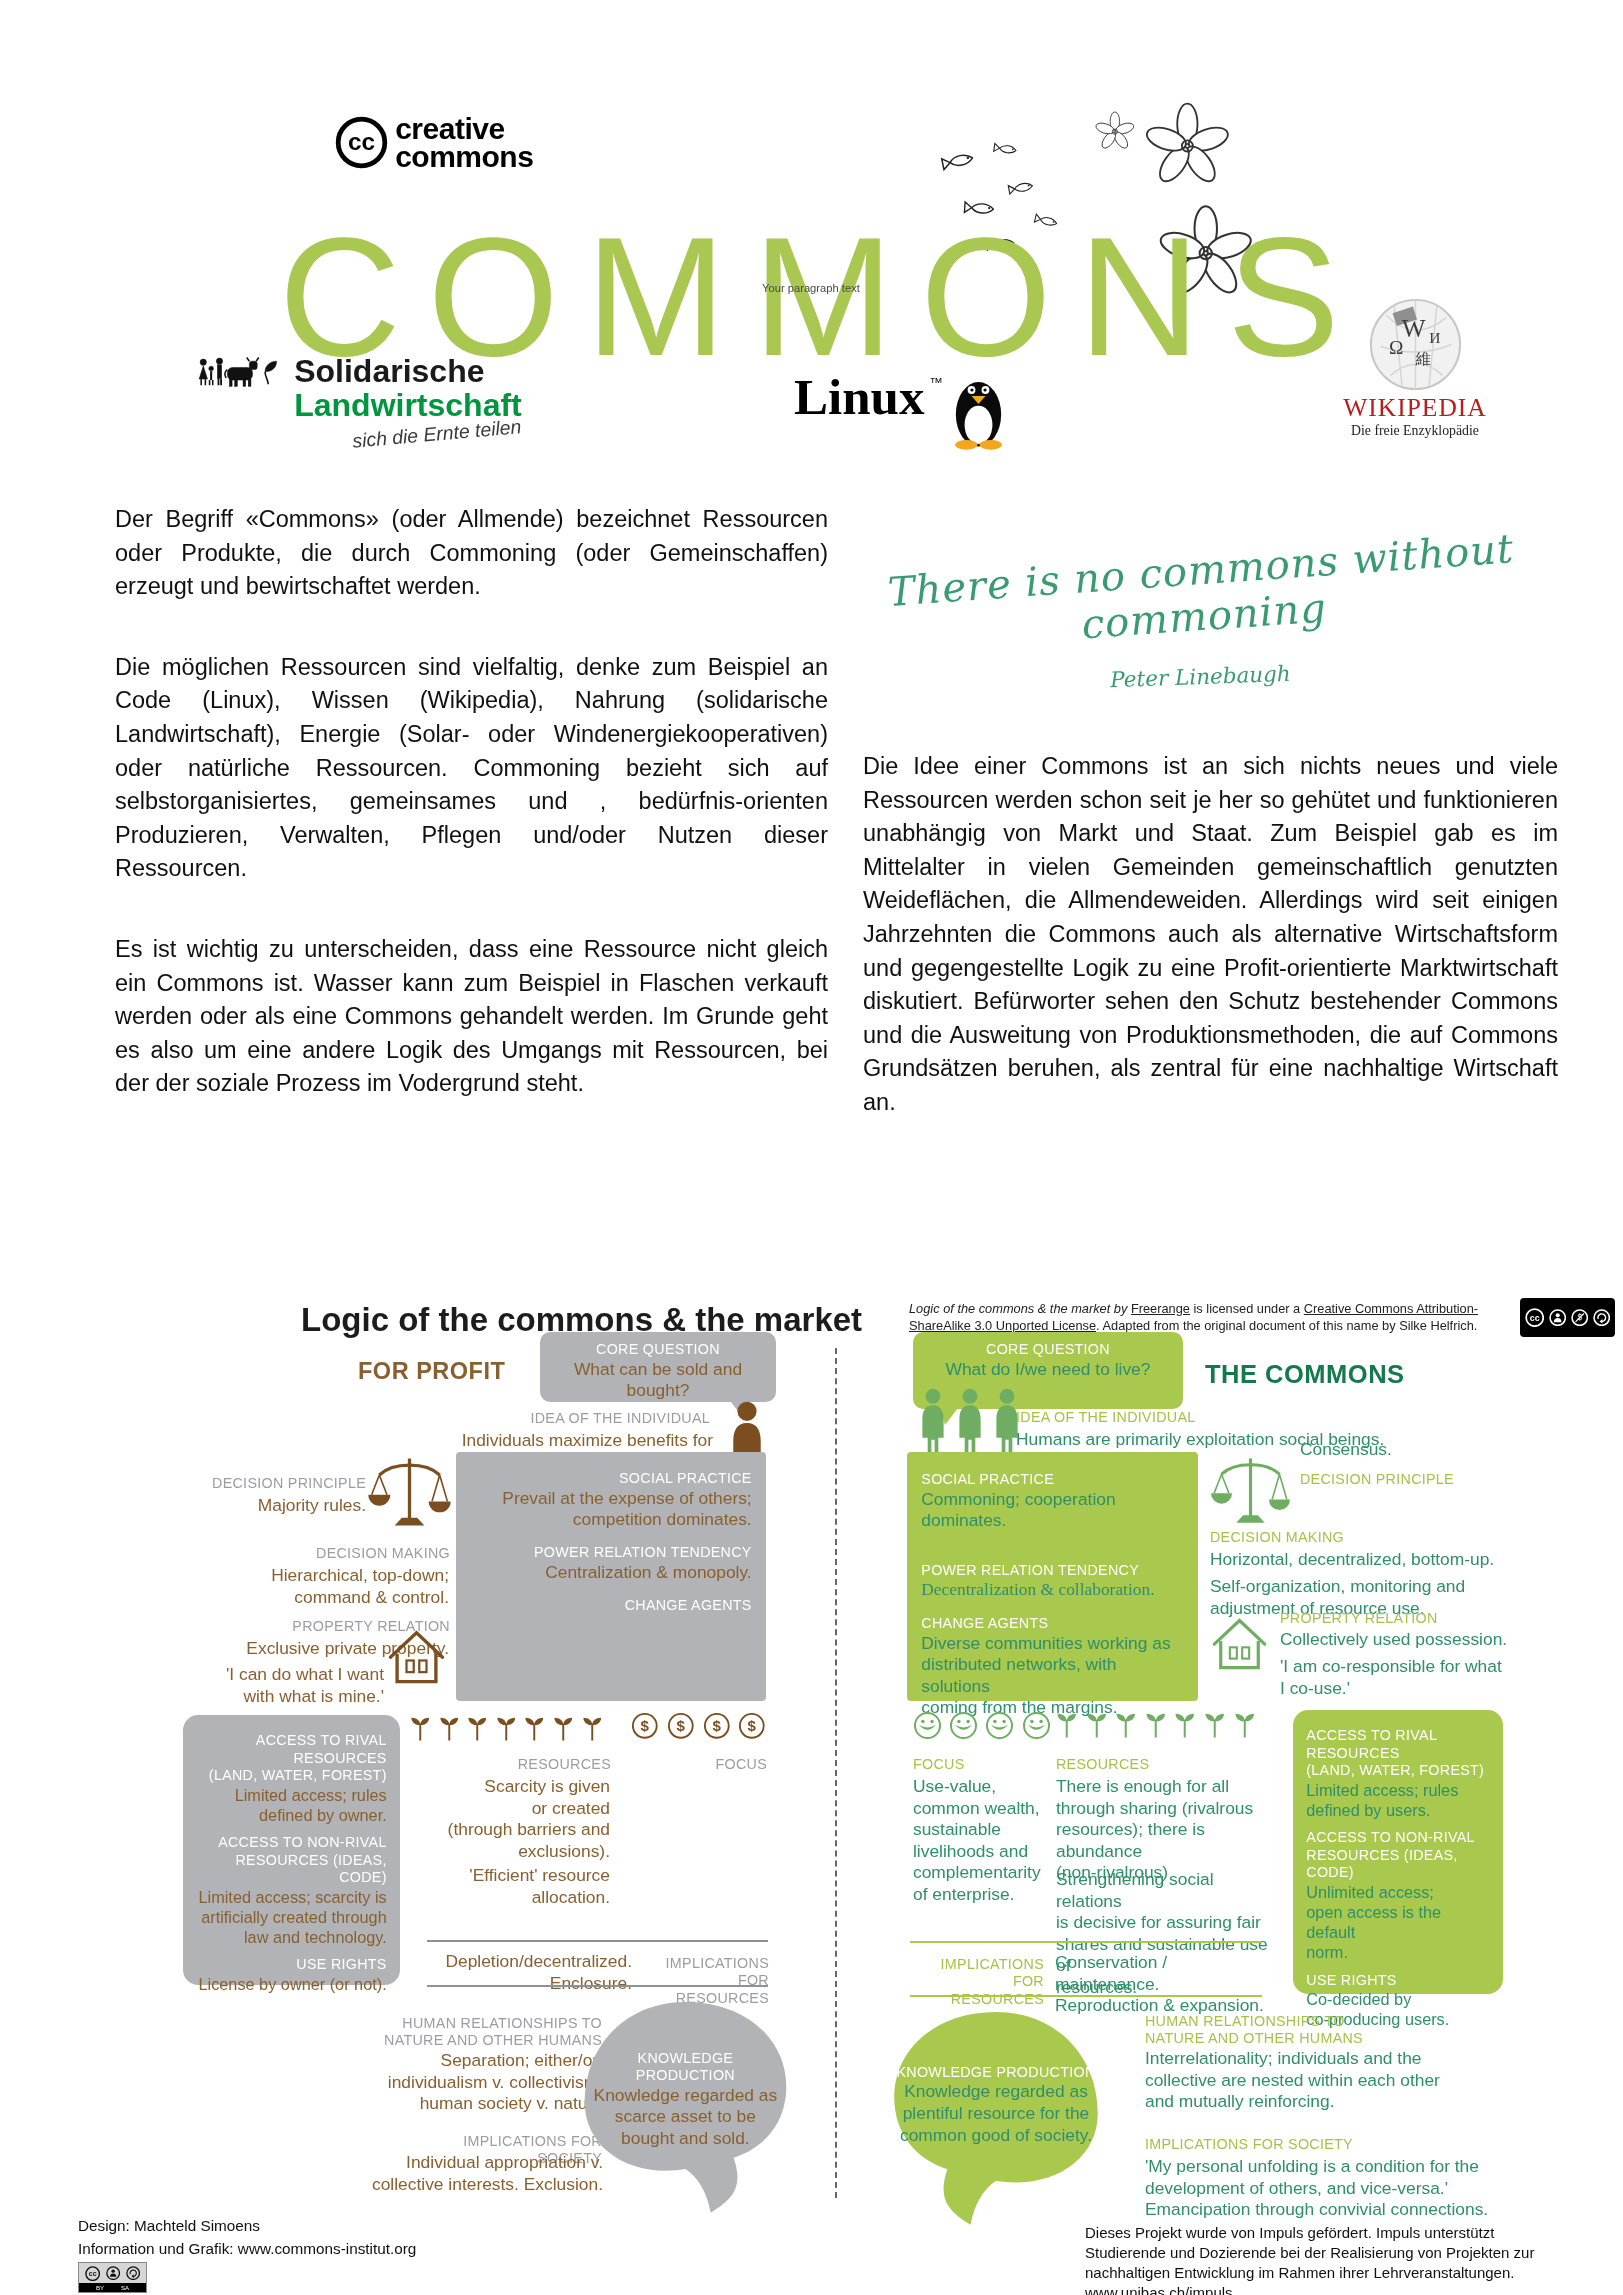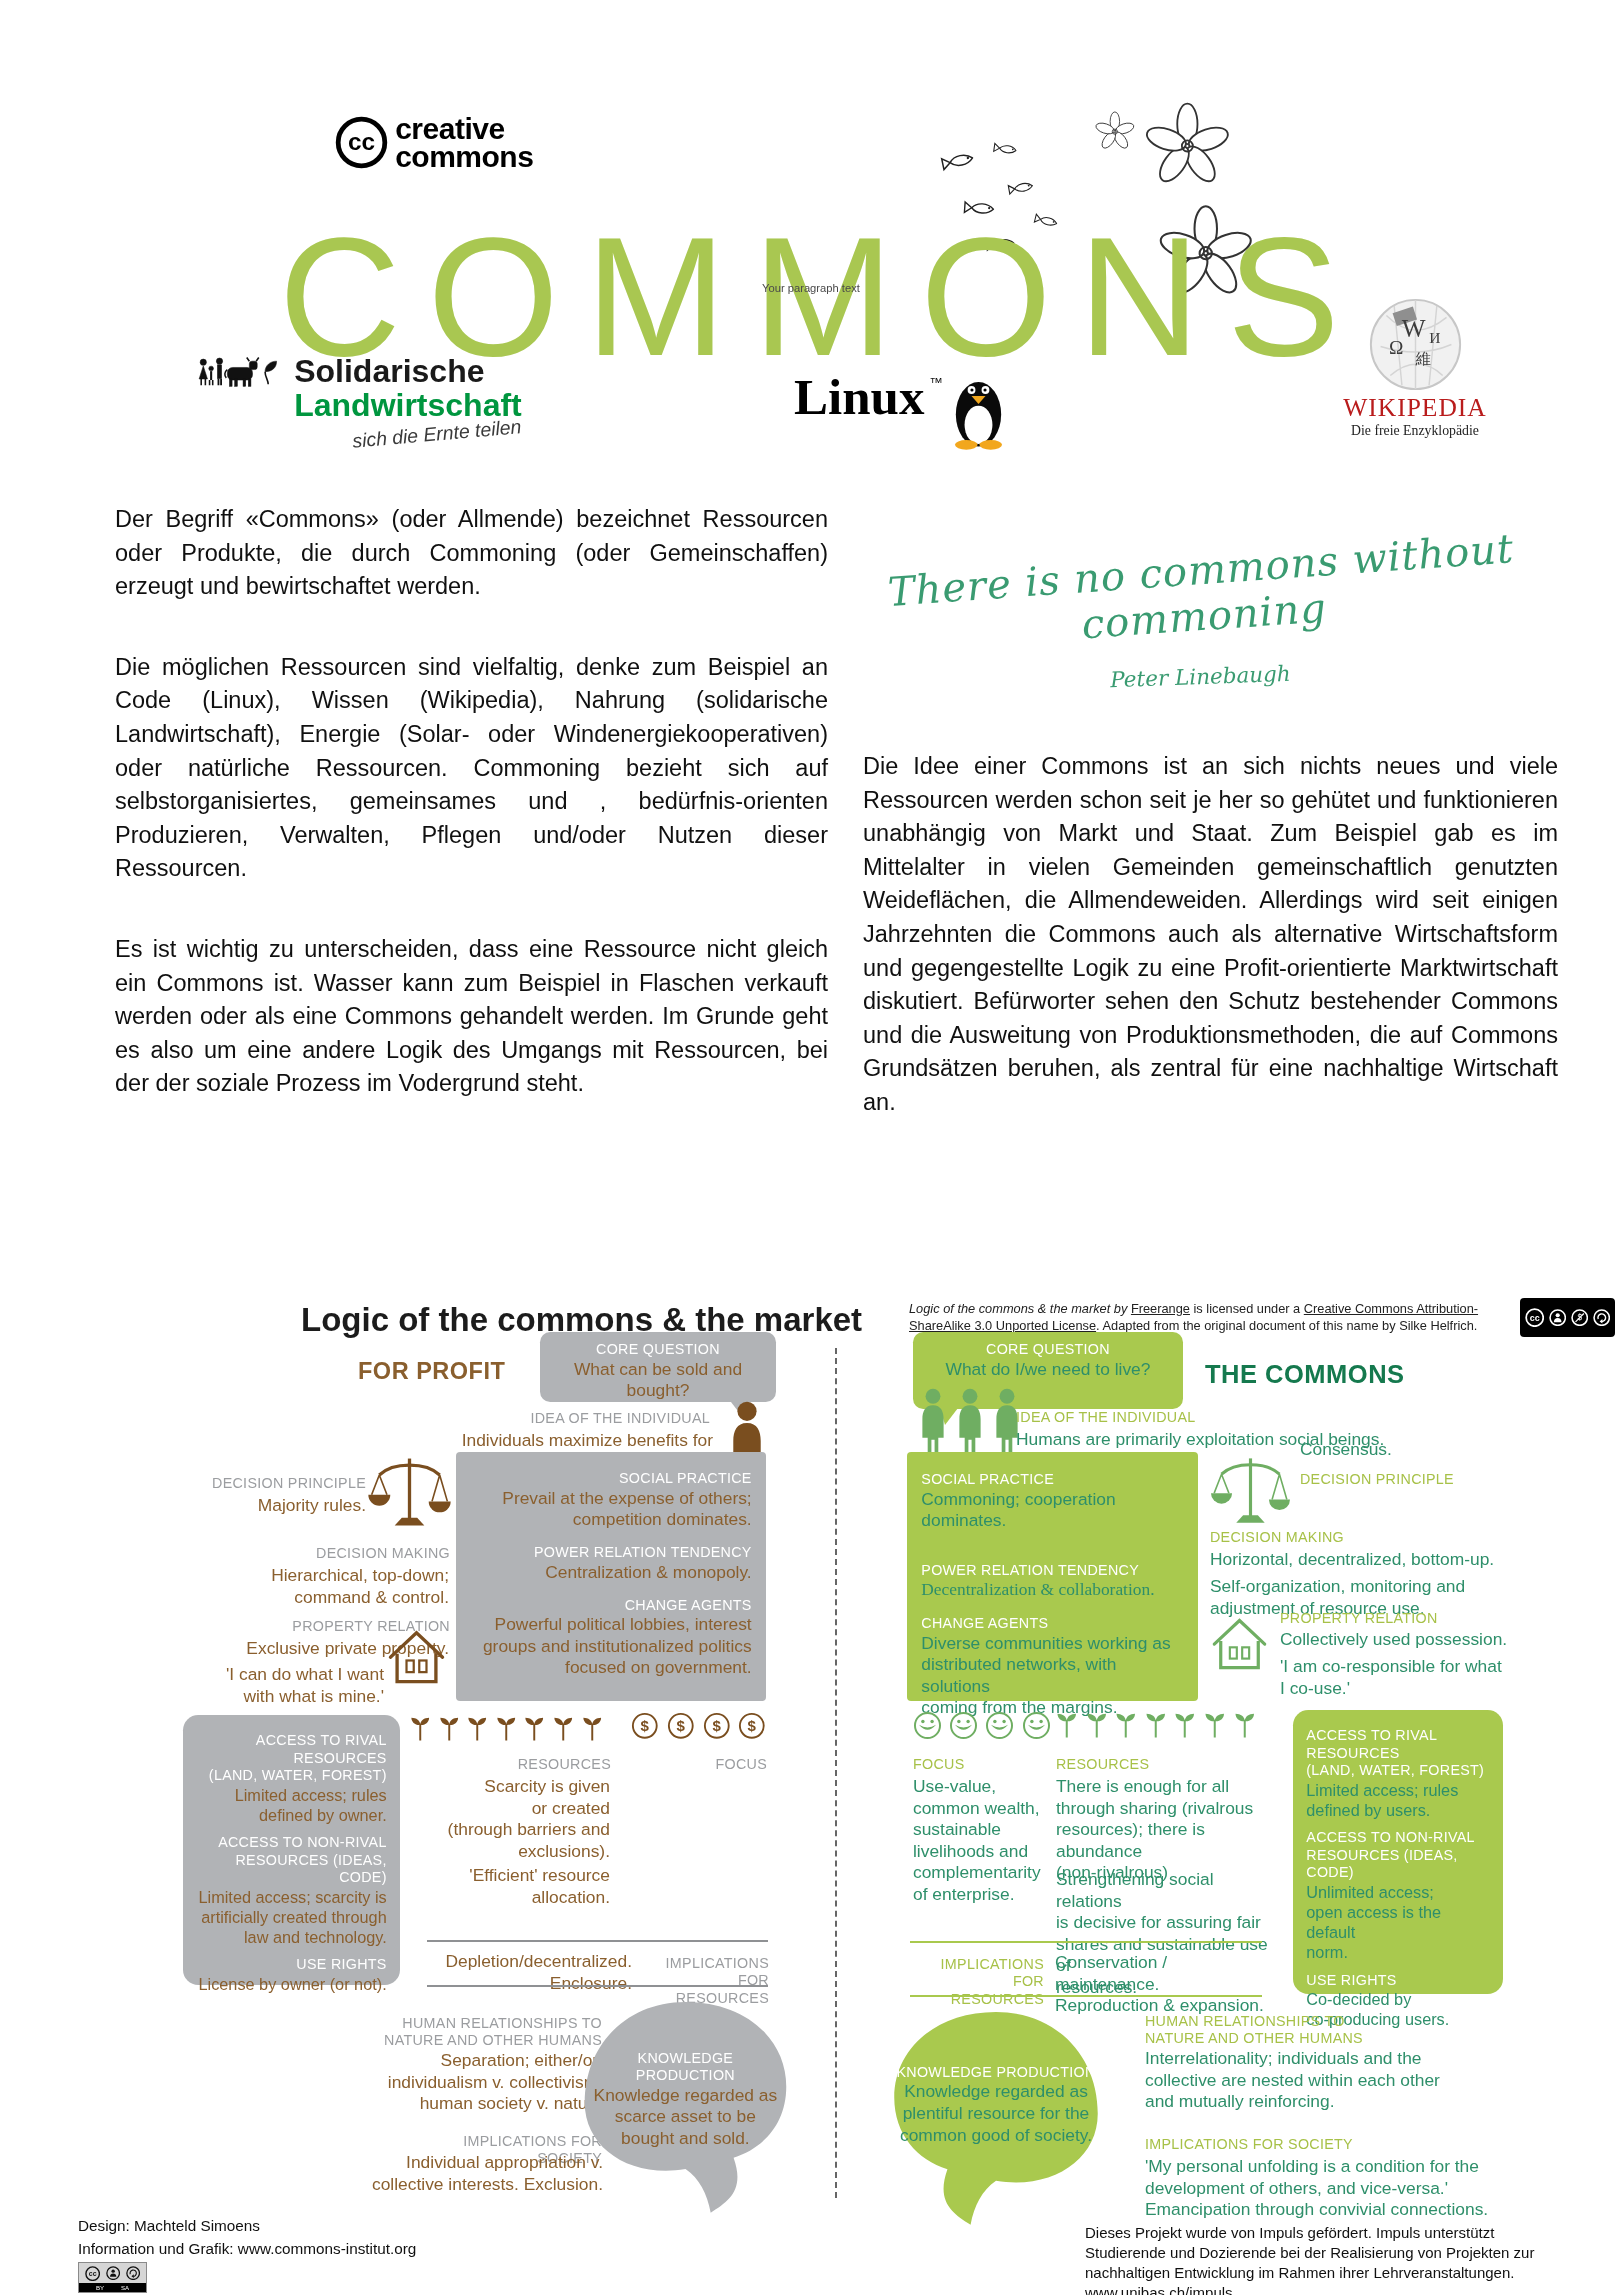--- a/index.html
+++ b/index.html
@@ -277,23 +277,20 @@
   <div class="abs lbl glabel r" style="left:169px;top:1475px;width:197px;">DECISION PRINCIPLE</div>
   <div class="abs txt brown r" style="left:169px;top:1495px;width:197px;">Majority rules.</div>
 
   <div class="abs box gray" style="left:456px;top:1452px;width:310px;height:249px;padding:18.4px 14.3px;text-align:right;">
     <div class="lbl white">SOCIAL PRACTICE</div>
     <div class="txt brown pre" style="margin-bottom:13.3px;">Prevail at the expense of others;
 competition dominates.</div>
     <div class="lbl white">POWER RELATION TENDENCY</div>
     <div class="txt brown pre" style="margin-bottom:13.3px;">Centralization &amp; monopoly.</div>
     <div class="lbl white">CHANGE AGENTS</div>
-    <div class="txt brown pre">Powerful political lobbies, interest
-groups and institutionalized politics
-focused on government.</div>
   </div>
 
   <div class="abs lbl glabel r" style="left:215px;top:1545px;width:235px;">DECISION MAKING</div>
   <div class="abs txt brown r pre" style="left:153px;top:1565px;width:296px;">Hierarchical, top-down;
 command &amp; control.</div>
 
   <div class="abs lbl glabel r" style="left:215px;top:1618px;width:235px;">PROPERTY RELATION</div>
   <div class="abs txt brown r" style="left:153px;top:1638px;width:296px;">Exclusive private property.</div>
   <div class="abs txt brown r pre" style="left:169px;top:1664px;width:215px;">'I can do what I want
 with what is mine.'</div>

